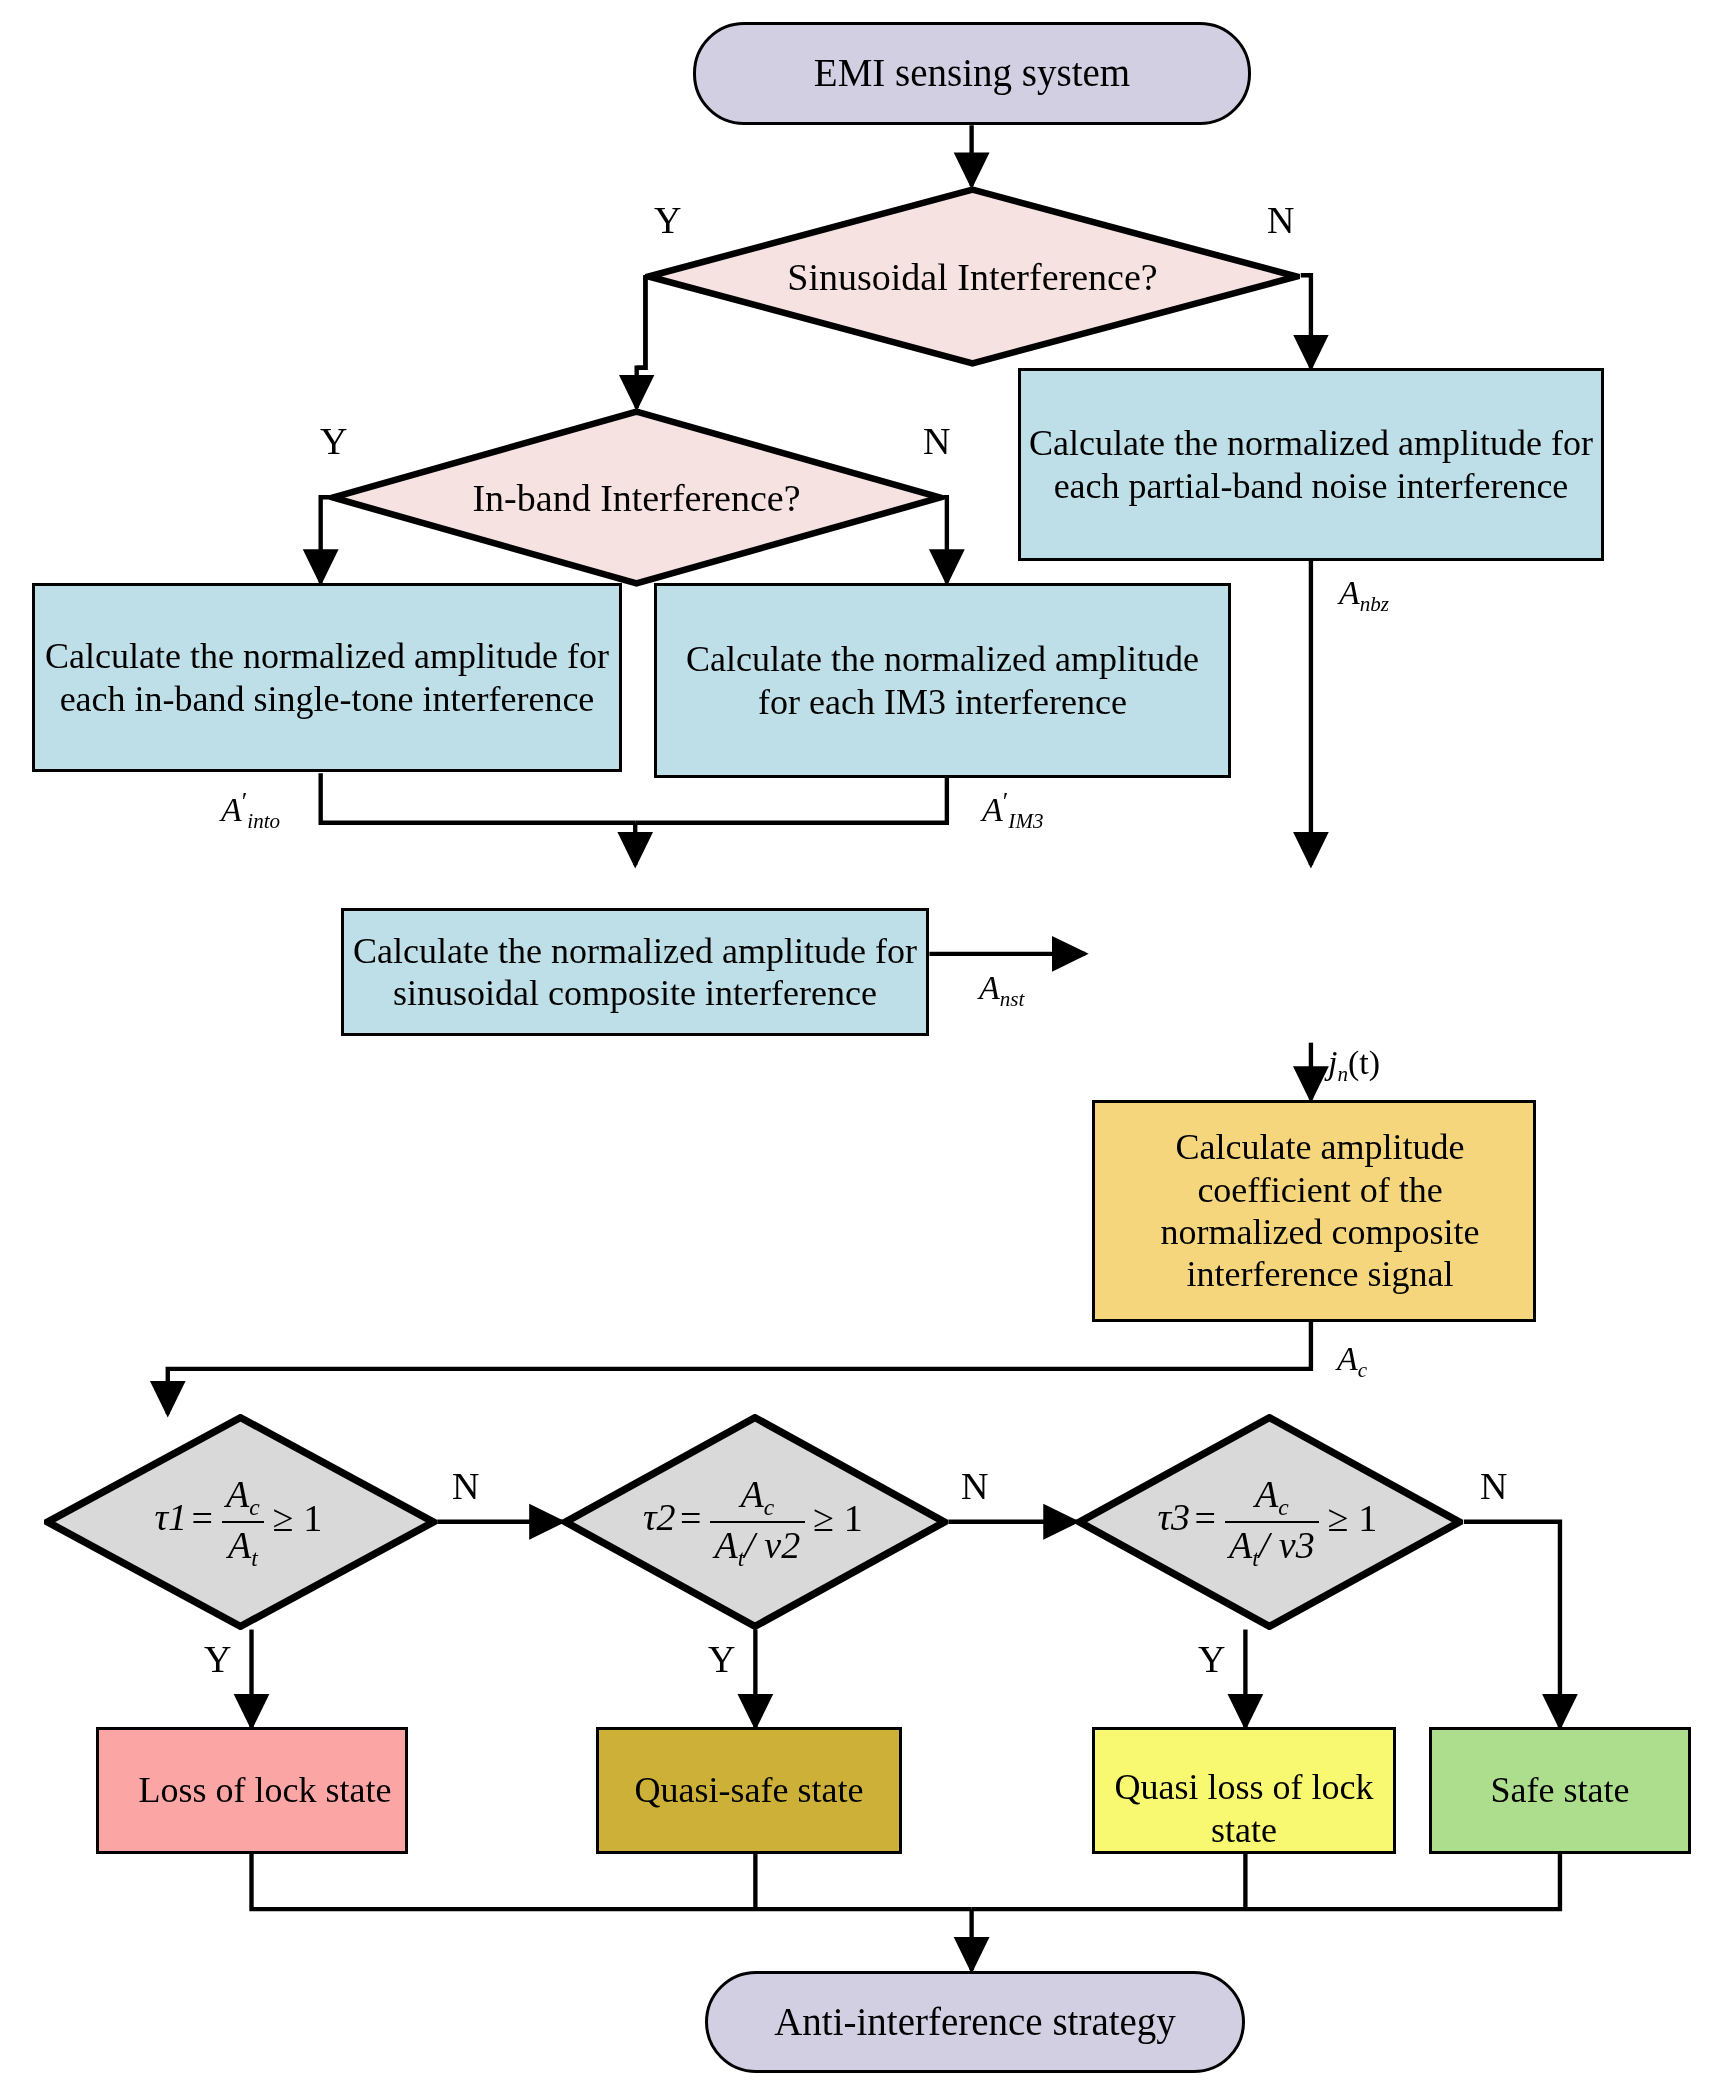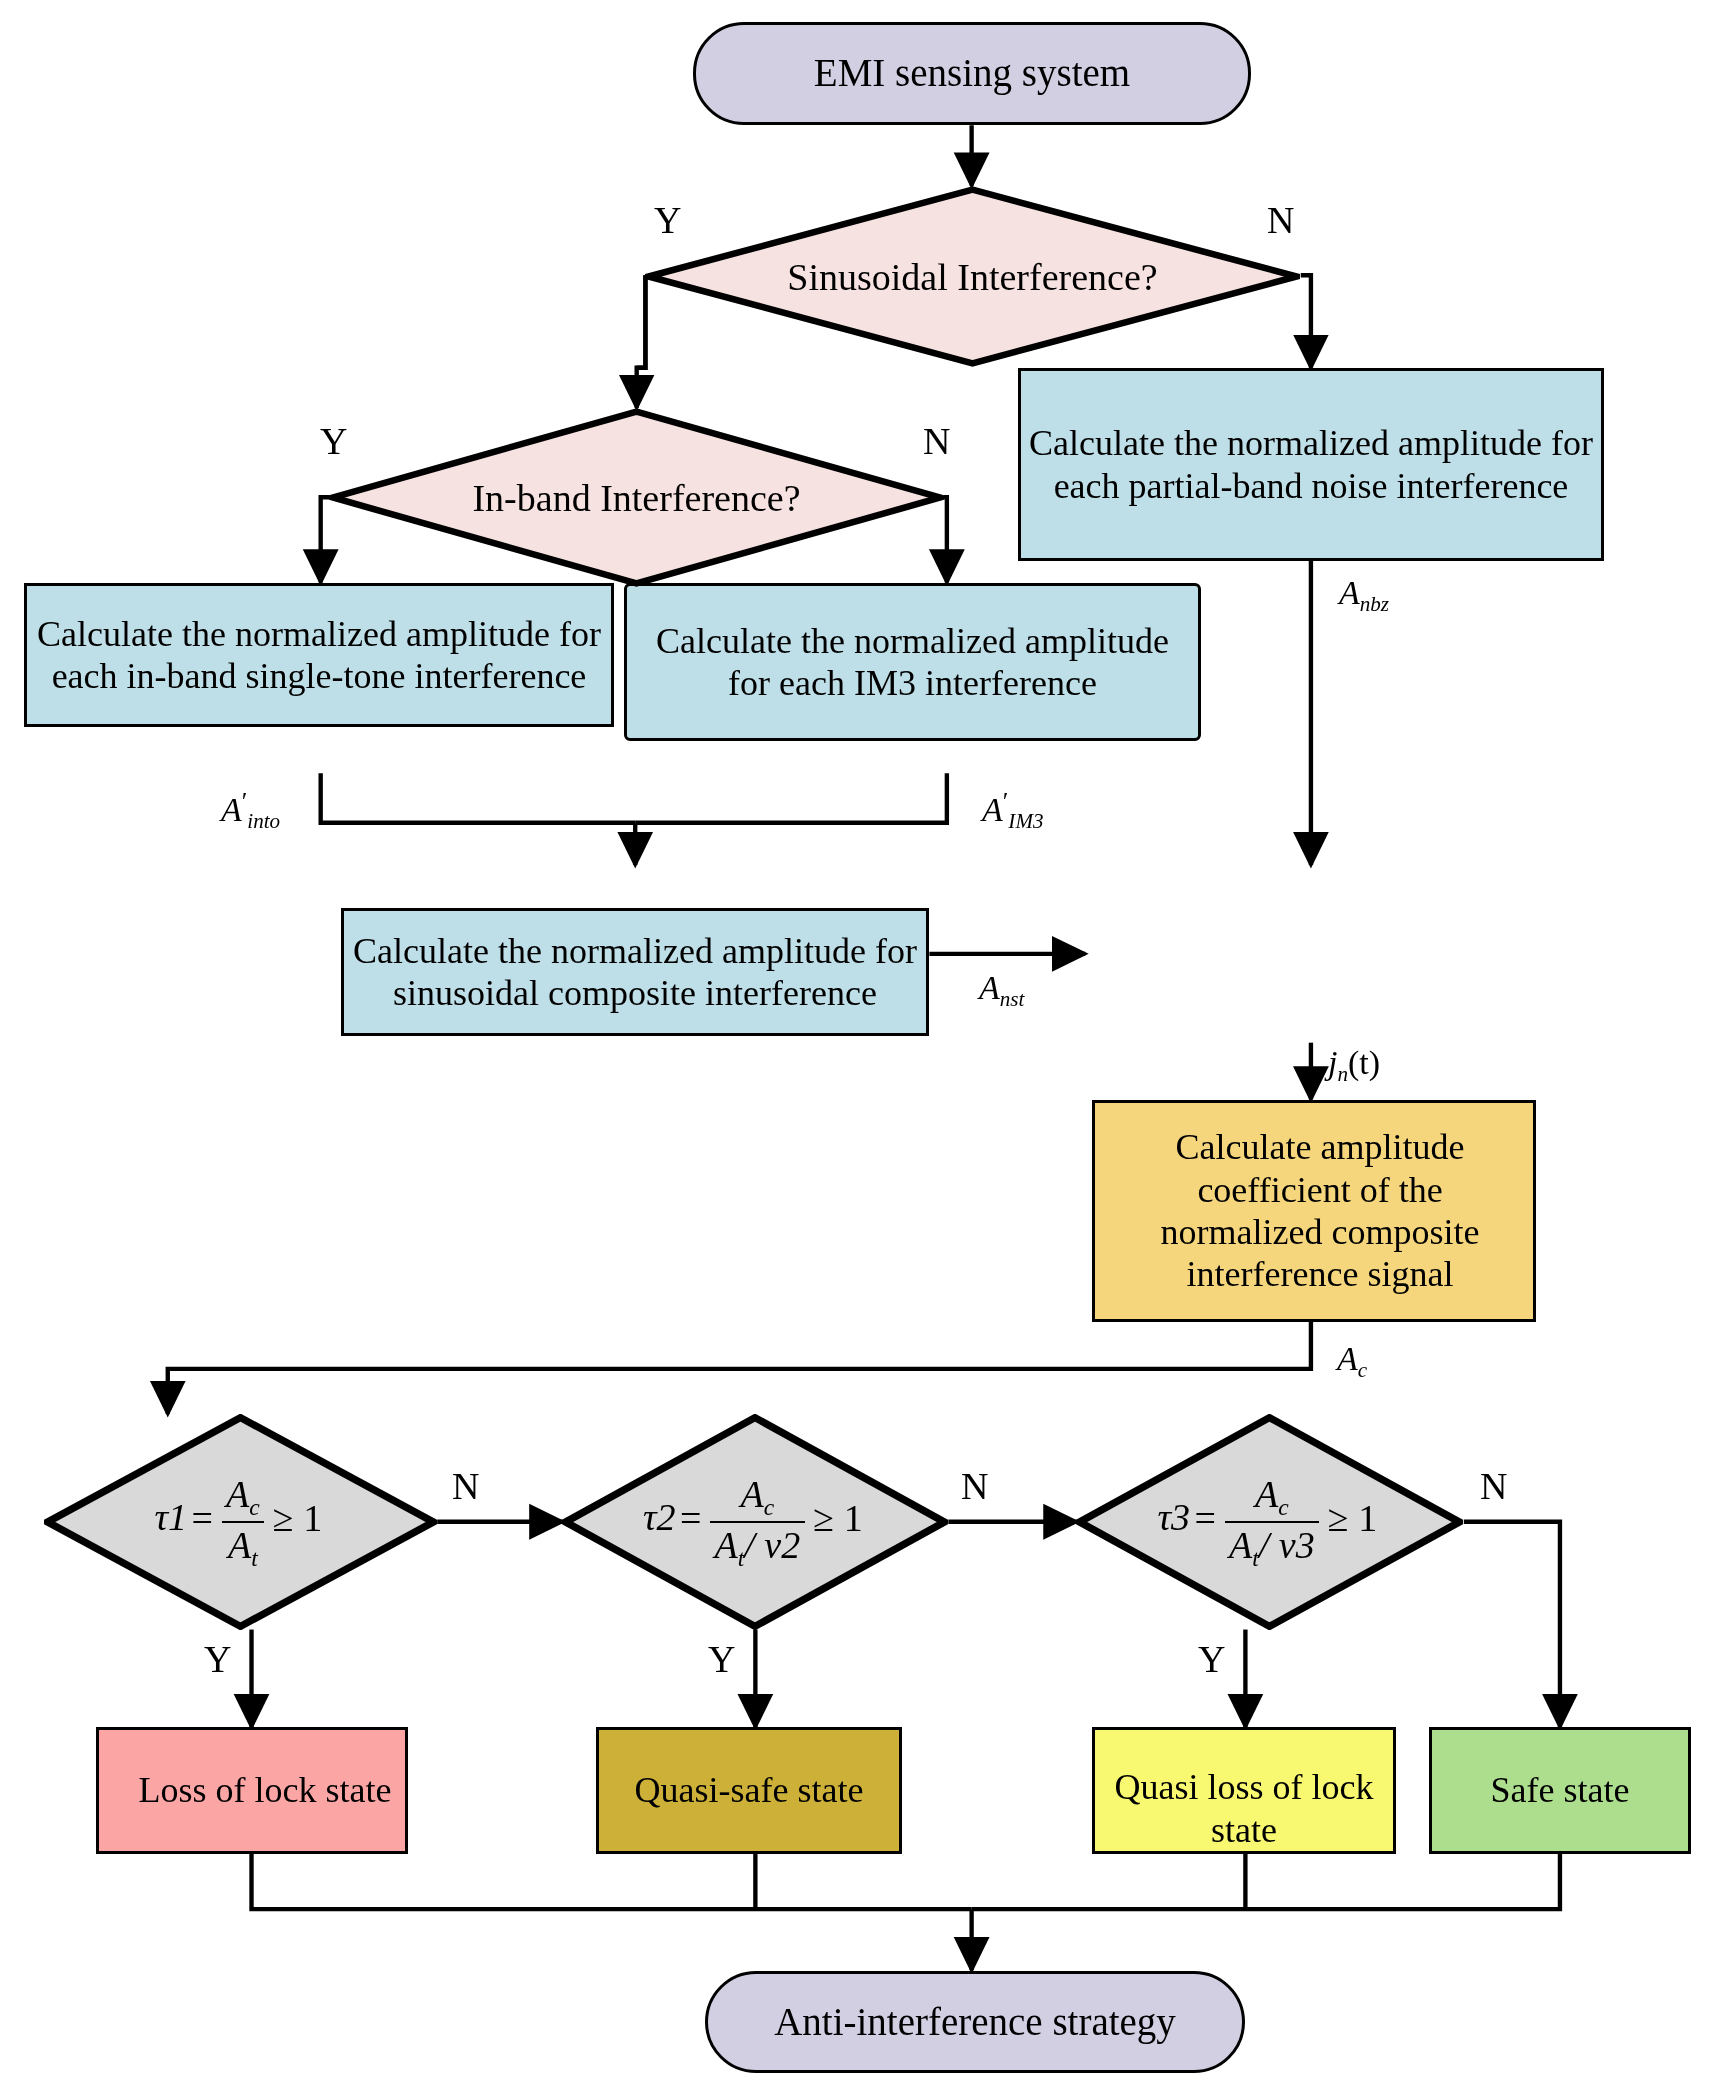--- a/index.html
+++ b/index.html
@@ -178,25 +178,25 @@
     </svg>
     <span class="dlabel">In-band Interference?</span>
   </div>
   <div class="yn-label" style="left:320px; top:419px;">Y</div>
   <div class="yn-label" style="left:923px; top:419px;">N</div>
 
   <div class="node process" style="left:1018px; top:368px; width:586px; height:193px;">
     <span class="txt">Calculate the normalized amplitude for each partial-band noise interference</span>
   </div>
 
-  <div class="node process" style="left:24px; top:583px; width:590px; height:144px;">
+  <div class="node process" style="left:32px; top:583px; width:590px; height:189px;">
     <span class="txt">Calculate the normalized amplitude for each in-band single-tone interference</span>
   </div>
 
-  <div class="node process" style="left:624px; top:583px; width:577px; height:158px;border-radius:6px;">
+  <div class="node process" style="left:654px; top:583px; width:577px; height:195px;">
     <span class="txt">Calculate the normalized amplitude for each IM3 interference</span>
   </div>
 
   <div class="node process" style="left:341px; top:908px; width:588px; height:128px;">
     <span class="txt">Calculate the normalized amplitude for sinusoidal composite interference</span>
   </div>
 
 
   <div class="node process yellow" style="left:1092px; top:1100px; width:444px; height:222px;padding-left:12px;">
     <span class="txt">Calculate amplitude coefficient of the normalized composite interference signal</span>

